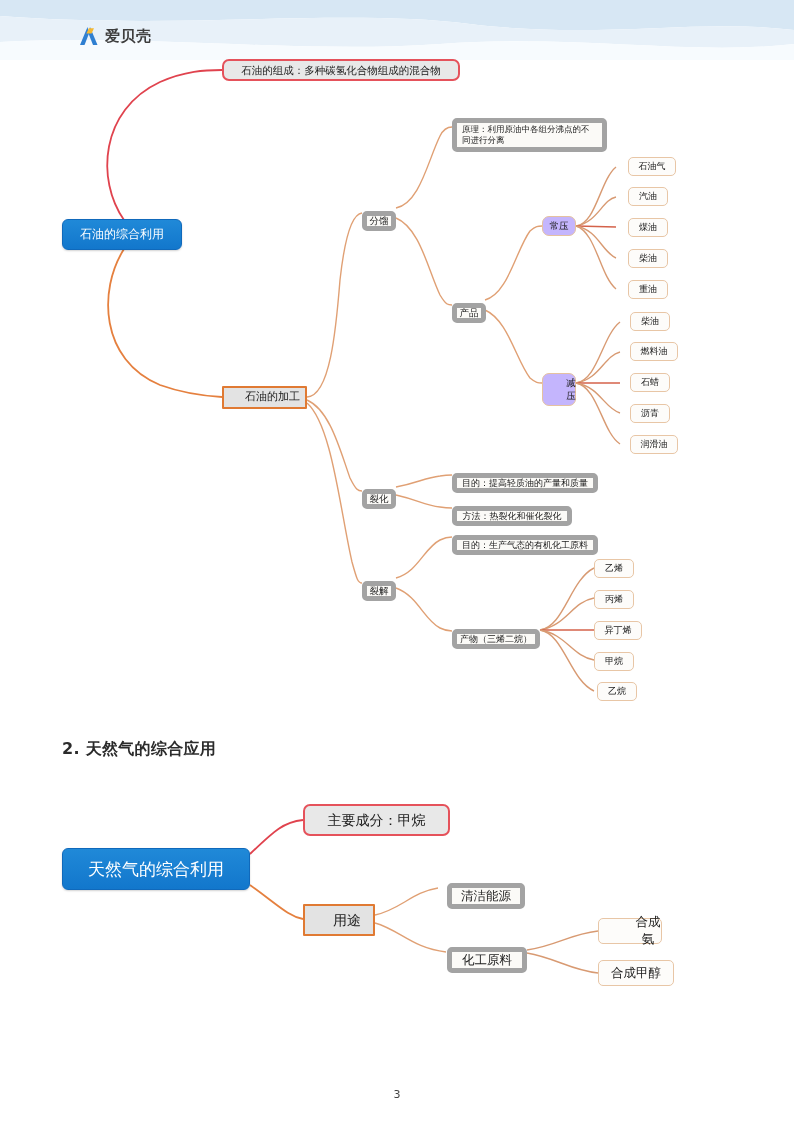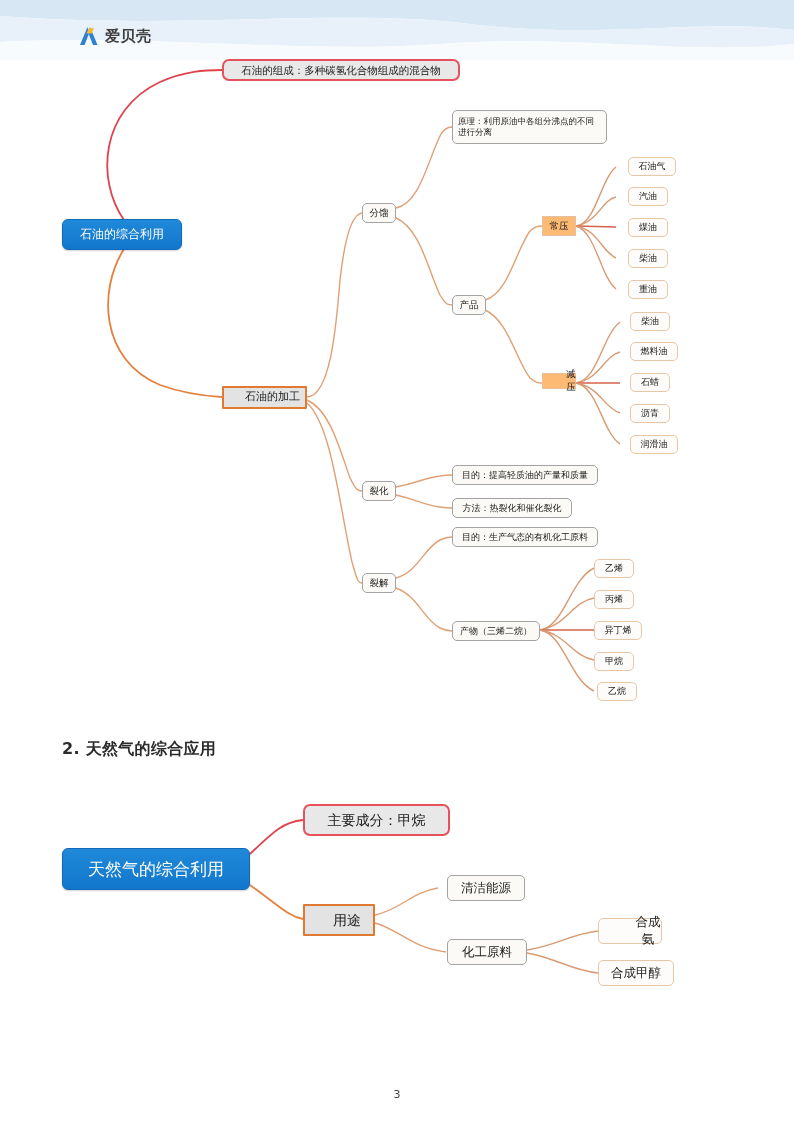--- a/index.html
+++ b/index.html
@@ -49,27 +49,28 @@
     border-radius:7px;
   }
   .lvl1-orange{
     background:#e3e3e3;
     border:2px solid #e07a33;
     border-radius:1px;
     padding-left:16px;
   }
   .lvl2{
     background:#fbfaf7;
-    border:1px solid #a3a3a3;
+    border:5px solid #a3a3a3;
     border-radius:5px;
+    margin-top:8px;
   }
   .lvl3{
-    background:#fdba74;
+    background:#c4b5fd;
     border:1px solid #e5c1a0;
-    border-radius:0;
+    border-radius:7px;
   }
   .leaf{
     background:#fdfcfa;
     border:1px solid #e8c6a6;
     border-radius:5px;
   }
   .txt-left{justify-content:flex-start;text-align:left;padding:3px 5px;}
 
   
   .section-title{
@@ -181,21 +182,21 @@
   <div class="node lvl2" style="left:452px;top:295px;width:34px;height:20px;font-size:9.5px;">产品</div>
 
   <div class="node lvl3" style="left:542px;top:216px;width:34px;height:20px;font-size:9.5px;">常压</div>
 
   <div class="node leaf" style="left:628px;top:157px;width:48px;height:19px;font-size:9px;">石油气</div>
   <div class="node leaf" style="left:628px;top:187px;width:40px;height:19px;font-size:9px;">汽油</div>
   <div class="node leaf" style="left:628px;top:218px;width:40px;height:19px;font-size:9px;">煤油</div>
   <div class="node leaf" style="left:628px;top:249px;width:40px;height:19px;font-size:9px;">柴油</div>
   <div class="node leaf" style="left:628px;top:280px;width:40px;height:19px;font-size:9px;">重油</div>
 
-  <div class="node lvl3" style="left:542px;top:373px;width:34px;height:16px;font-size:9.5px;padding-left:24px;">减压</div>
+  <div class="node lvl3" style="left:542px;top:373px;width:34px;height:33px;font-size:9.5px;padding-left:24px;">减压</div>
 
   <div class="node leaf" style="left:630px;top:312px;width:40px;height:19px;font-size:9px;">柴油</div>
   <div class="node leaf" style="left:630px;top:342px;width:48px;height:19px;font-size:9px;">燃料油</div>
   <div class="node leaf" style="left:630px;top:373px;width:40px;height:19px;font-size:9px;">石蜡</div>
   <div class="node leaf" style="left:630px;top:404px;width:40px;height:19px;font-size:9px;">沥青</div>
   <div class="node leaf" style="left:630px;top:435px;width:48px;height:19px;font-size:9px;">润滑油</div>
 
   <div class="node lvl2" style="left:362px;top:481px;width:34px;height:20px;font-size:9.5px;">裂化</div>
 
   <div class="node lvl2" style="left:452px;top:465px;width:146px;height:20px;font-size:9px;">目的：提高轻质油的产量和质量</div>

